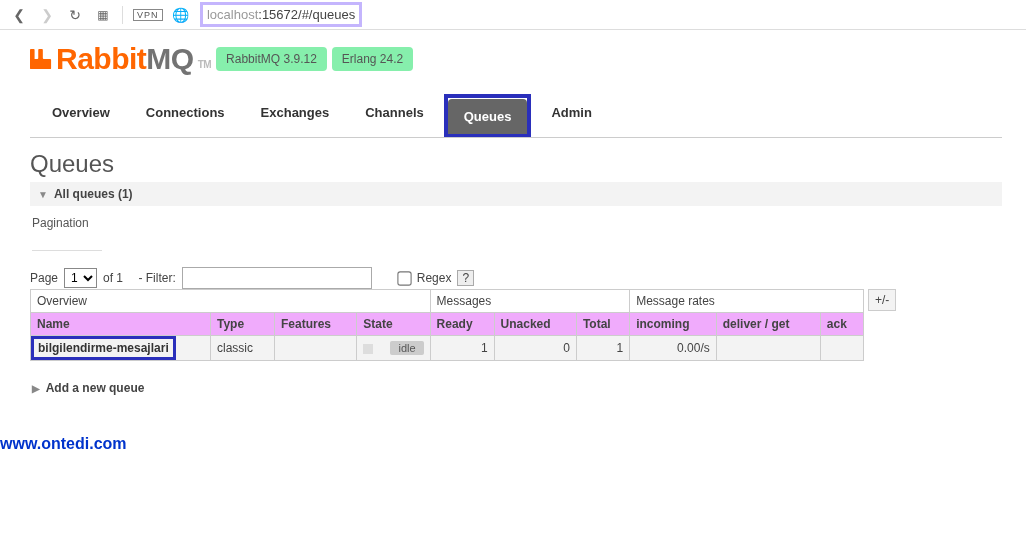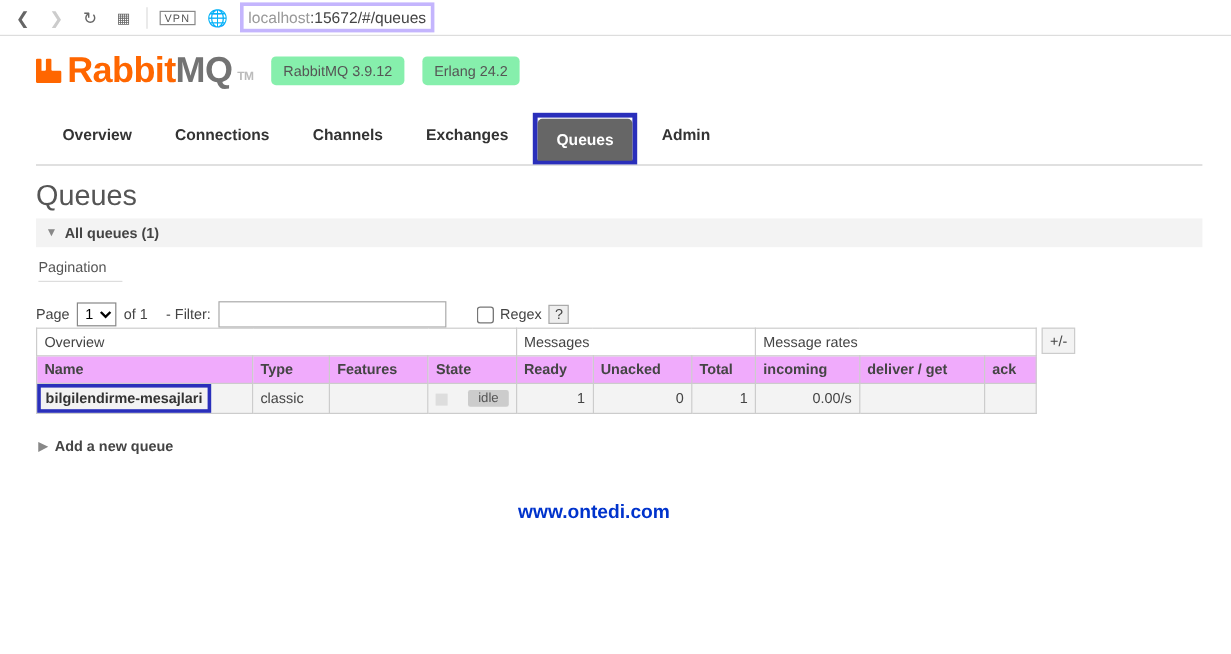--- a/index.html
+++ b/index.html
@@ -6,55 +6,55 @@
 body{font-family:Verdana,Arial,sans-serif;font-size:12px;color:#444;background:#fff}
 .browser-bar{display:flex;align-items:center;gap:10px;padding:4px 10px;border-bottom:1px solid #ddd;height:30px}
 .bb-icon{color:#666;font-size:14px;display:inline-flex;align-items:center;justify-content:center;width:18px}
 .bb-sep{width:1px;height:18px;background:#ddd}
 .vpn{border:1px solid #888;font-size:9px;padding:0 3px;color:#555;letter-spacing:1px}
 .globe{font-size:14px;color:#555}
 .url-wrap{border:3px solid #c4b5fd;padding:2px 4px}
 .url{color:#999;font-size:13px}
 .url .port{color:#444}
 .page{padding:12px 24px 10px 30px}
-.logo-row{display:flex;align-items:center;gap:15px;margin-bottom:18px}
+.logo-row{display:flex;align-items:center;gap:5px;margin-bottom:18px}
 .logo{display:flex;align-items:center;font-size:30px;font-weight:bold;letter-spacing:-.5px}
 .logo .r{color:#f60}
 .logo .mq{color:#737373;font-weight:700}
 .logo .tm{color:#bbb;font-size:10px;margin-left:4px;align-self:flex-end;margin-bottom:6px}
 .logo-icon{width:22px;height:24px;fill:#f60;margin-right:4px}
 .ver-badge{background:#86efac;color:#555;padding:5px 10px;border-radius:4px;font-size:12px}
 .tabs{display:flex;gap:4px;border-bottom:1px solid #ccc;padding-left:6px;margin-bottom:12px}
 .tab{padding:10px 16px;font-weight:bold;font-size:13px;color:#333;cursor:pointer;position:relative;top:1px}
 .tab.active{background:#666;color:#fff;border-radius:4px 4px 0 0}
 .tab-hlt-wrap{border:4px solid #2a2fbb;padding:0;display:inline-block}
 h1{font-size:24px;font-weight:normal;color:#555;margin-bottom:4px}
 .section{background:#f3f3f3;padding:5px 8px;margin-bottom:10px;display:flex;align-items:center;gap:6px;cursor:pointer}
 .tri{font-size:10px;color:#888}
 .section b{font-weight:bold;color:#444}
-.pag-head{font-size:12px;color:#555;margin:10px 0 16px 2px;border-bottom:1px solid #ddd;padding-bottom:4px;width:70px}
+.pag-head{font-size:12px;color:#555;margin:10px 0 16px 2px;border-bottom:1px solid #ddd;padding-bottom:20px;width:70px}
 .pag-row{display:flex;align-items:center;gap:6px;font-size:12px}
 .select{border:1px solid #888;padding:1px 2px;font-size:12px;background:#fff}
 .filter-input{border:1px solid #aaa;width:190px;height:22px;font-size:12px;padding:2px 4px}
 .chk{transform:scale(1.1)}
 .qmark{border:1px solid #aaa;padding:0 4px;background:#eee;cursor:pointer}
 table.qtable{border-collapse:collapse;width:834px;margin-bottom:10px}
 .qtable th,.qtable td{border:1px solid #ccc;padding:4px 6px;font-size:12px;text-align:left;vertical-align:middle}
 .qtable .grp{background:#fff;font-weight:normal}
 .qtable thead tr:nth-child(2) th{background:#f0abfc;font-weight:bold}
 .qtable tbody tr{background:#f3f3f3}
 .qtable .num{text-align:right}
 .pm{display:inline-block;border:1px solid #ccc;background:#f3f3f3;padding:3px 6px;font-size:12px;vertical-align:top}
 .name-hlt{border:3px solid #2a2fbb;display:inline-block;padding:2px 4px;background:#f3f3f3;font-weight:bold;color:#333}
 .idle-pill{background:#ccc;color:#555;padding:1px 8px;border-radius:2px;float:right;font-size:11px}
 .state-dot{display:inline-block;width:10px;height:10px;background:#ddd;vertical-align:middle}
 .addq{display:flex;align-items:center;gap:6px;font-weight:bold;margin:10px 0 18px 2px;cursor:pointer}
 .footer{border-top:1px solid #ccc;padding:12px 0;display:flex;gap:22px;font-weight:bold;font-size:12px;color:#222;flex-wrap:wrap}
 .footer span{cursor:pointer}
-.watermark{color:#0033cc;font-weight:bold;font-size:16px;text-align:center;margin-top:12px;padding-right:36px}
+.watermark{color:#0033cc;font-weight:bold;font-size:16px;text-align:left;margin-top:12px;padding-right:36px}
 .tbl-wrap{display:flex;align-items:flex-start;gap:4px}
 </style>
 </head>
 <body>
 
 <div class="browser-bar">
   <span class="bb-icon">❮</span>
   <span class="bb-icon" style="color:#ccc">❯</span>
   <span class="bb-icon">↻</span>
   <span class="bb-icon" style="font-size:12px">▦</span>
@@ -79,22 +79,22 @@
         <span class="mq">MQ</span>
         <span class="tm">TM</span>
     </div>
     <span class="ver-badge">RabbitMQ 3.9.12</span>
     <span class="ver-badge">Erlang 24.2</span>
   </div>
 
   <div class="tabs">
     <div class="tab">Overview</div>
     <div class="tab">Connections</div>
+    <div class="tab">Exchanges</div>
     <div class="tab">Channels</div>
-    <div class="tab">Exchanges</div>
     <span class="tab-hlt-wrap">
       <div class="tab active">Queues</div>
     </span>
     <div class="tab">Admin</div>
   </div>
 
   <h1>Queues</h1>
 
   <div class="section">
     <span class="tri">▼</span>

